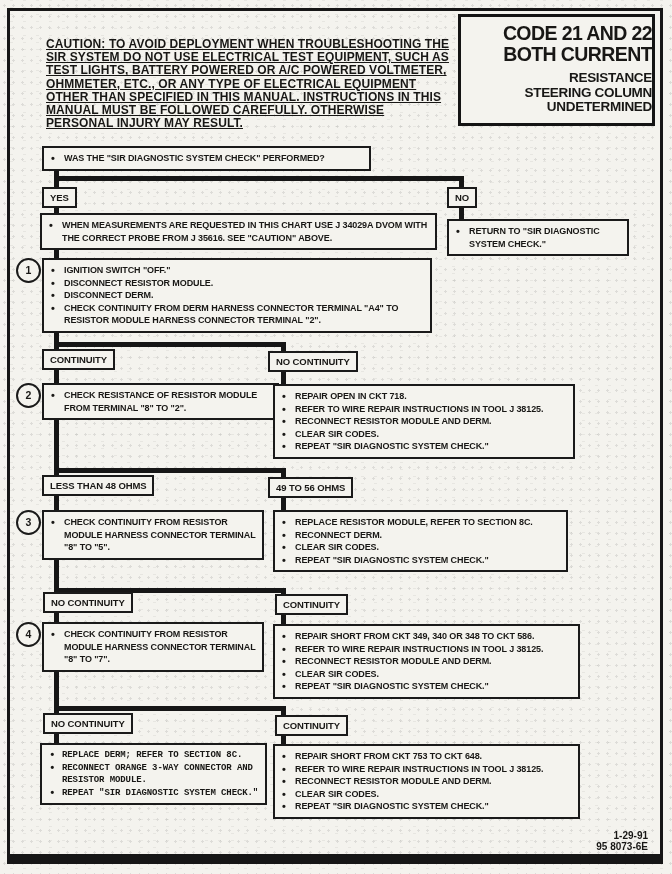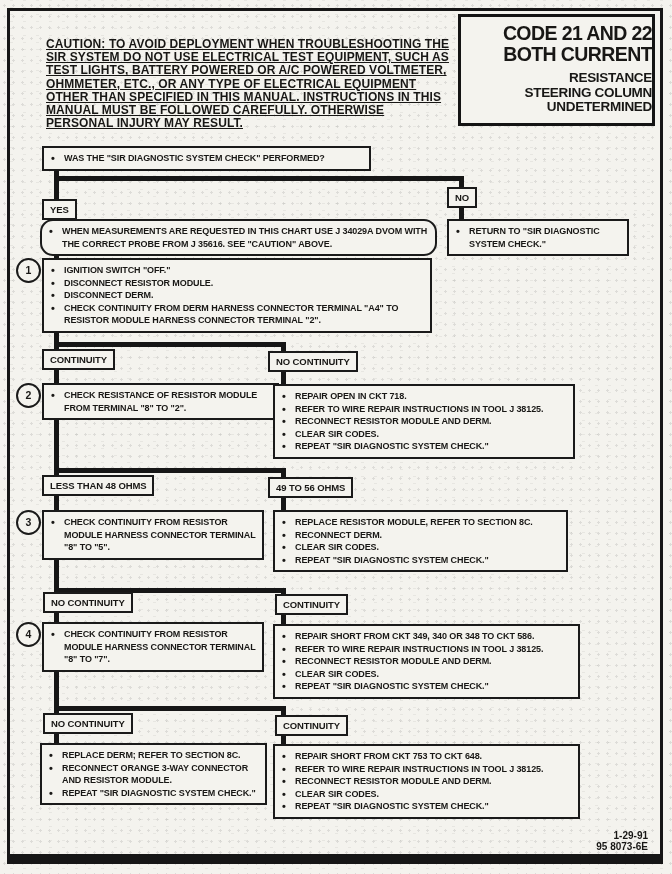--- a/index.html
+++ b/index.html
@@ -63,29 +63,29 @@
         <li>STEERING COLUMN</li>
         <li>UNDETERMINED</li>
       </ul>
   </div>
 
   <div class="fbox" style="left:42px;top:146px;width:314px;">
     <ul class="bullets">
         <li>WAS THE "SIR DIAGNOSTIC SYSTEM CHECK" PERFORMED?</li>
       </ul>
   </div>
-  <div class="lbl" style="left:42px;top:187px;margin-top:12px;">YES</div>
+  <div class="lbl" style="left:42px;top:187px;">YES</div>
   <div class="lbl" style="left:447px;top:187px;">NO</div>
   <div class="fbox" style="left:447px;top:219px;width:167px;">
     <ul class="bullets">
         <li>RETURN TO "SIR DIAGNOSTIC SYSTEM CHECK."</li>
       </ul>
   </div>
 
-  <div class="fbox" style="left:40px;top:219px;width:382px;border-radius:13px;">
+  <div class="fbox" style="left:40px;top:213px;width:382px;">
     <ul class="bullets">
         <li>WHEN MEASUREMENTS ARE REQUESTED IN THIS CHART USE J 34029A DVOM WITH THE CORRECT PROBE FROM J 35616.  SEE "CAUTION" ABOVE.</li>
       </ul>
   </div>
 
   <div class="stepnum" style="left:16px;top:258px;">1</div>
   <div class="fbox" style="left:42px;top:258px;width:375px;">
     <ul class="bullets">
         <li>IGNITION SWITCH "OFF."</li>
         <li>DISCONNECT RESISTOR MODULE.</li>
@@ -142,21 +142,21 @@
         <li>REPAIR SHORT FROM CKT 349, 340 OR 348 TO CKT 586.</li>
         <li>REFER TO WIRE REPAIR INSTRUCTIONS IN TOOL J 38125.</li>
         <li>RECONNECT RESISTOR MODULE AND DERM.</li>
         <li>CLEAR SIR CODES.</li>
         <li>REPEAT "SIR DIAGNOSTIC SYSTEM CHECK."</li>
       </ul>
   </div>
   <div class="lbl" style="left:43px;top:713px;">NO CONTINUITY</div>
   <div class="lbl" style="left:275px;top:715px;">CONTINUITY</div>
 
-  <div class="fbox" style="left:40px;top:743px;width:212px;">
+  <div class="fbox" style="left:40px;top:743px;width:212px;font-family:Liberation Mono, monospace;">
     <ul class="bullets">
         <li>REPLACE DERM; REFER TO SECTION 8C.</li>
         <li>RECONNECT ORANGE 3-WAY CONNECTOR AND RESISTOR MODULE.</li>
         <li>REPEAT "SIR DIAGNOSTIC SYSTEM CHECK."</li>
       </ul>
   </div>
   <div class="fbox" style="left:273px;top:744px;width:292px;">
     <ul class="bullets">
         <li>REPAIR SHORT FROM CKT 753 TO CKT 648.</li>
         <li>REFER TO WIRE REPAIR INSTRUCTIONS IN TOOL J 38125.</li>

